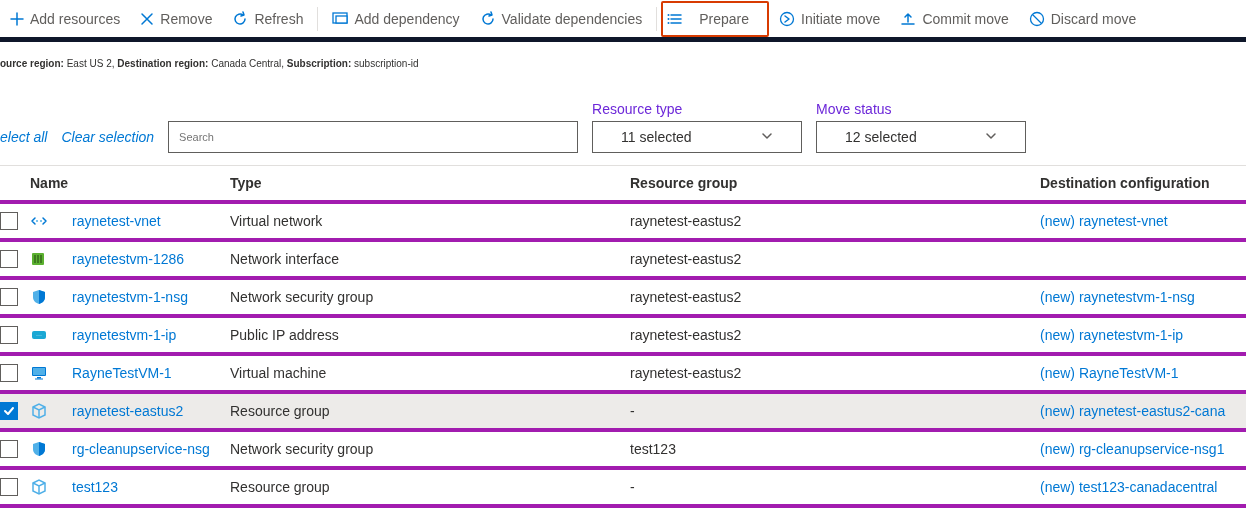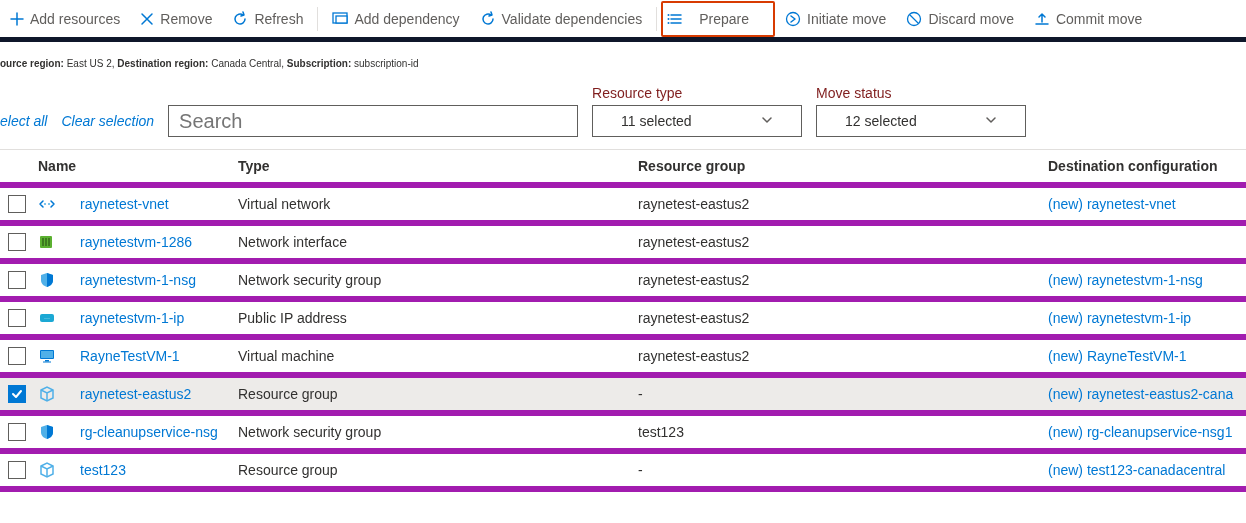--- a/index.html
+++ b/index.html
@@ -32,21 +32,21 @@
   .toolbar-btn .icon svg { display: block; }
   .toolbar-sep {
     width: 1px;
     height: 24px;
     background: #e1dfdd;
     margin: 0 4px;
   }
   .highlight-box {
     border: 2px solid #d83b01;
     border-radius: 2px;
-    padding: 2px 24px 2px 4px;
+    padding: 2px 18px 2px 4px;
     gap: 16px;
   }
   .info-bar {
     padding: 16px 0 10px 0;
     font-size: 10px;
   }
   .info-bar b { font-weight: 600; }
   .filter-row {
     display: flex;
     align-items: flex-end;
@@ -57,43 +57,43 @@
     color: #0078d4;
     cursor: pointer;
     padding-bottom: 8px;
     font-style: italic;
   }
   .search-box {
     width: 410px;
     height: 32px;
     border: 1px solid #605e5c;
     padding: 0 10px;
-    font-size: 20px;
+    font-size: 11px;
     color: #605e5c;
   }
   .dropdown-group { display: flex; flex-direction: column; gap: 4px; }
-  .dropdown-label { font-size: 14px; color: #7f1d1d; }
+  .dropdown-label { font-size: 14px; color: #6d28d9; margin-top: 16px; }
   .dropdown {
     width: 210px;
     height: 32px;
     border: 1px solid #605e5c;
     display: flex;
     align-items: center;
     justify-content: space-between;
     padding: 0 28px;
     cursor: pointer;
   }
   .table { width: 100%; border-top: 1px solid #e1dfdd; }
   .table-header, .table-row {
     display: grid;
     grid-template-columns: 30px 200px 400px 410px 1fr;
     align-items: center;
     height: 38px;
-    border-bottom: 6px solid #a21caf;
-    padding-left: 8px;
+    border-bottom: 4px solid #a21caf;
+    padding-left: 0;
   }
   .table-header { font-weight: 600; color: #323130; }
   .table-row.selected { background: #edebe9; }
   .checkbox-cell { display:flex; align-items:center; justify-content:flex-start; padding-left:0; }
   .chk {
     width: 18px; height: 18px;
     border: 1px solid #605e5c;
     background: #fff;
     display:flex;align-items:center;justify-content:center;
   }
@@ -172,33 +172,33 @@
         <svg width="16" height="16" viewBox="0 0 16 16">
           <circle cx="8" cy="8" r="6.5" stroke="#0078d4" stroke-width="1.3" fill="none"></circle>
           <path d="M6 5l4 3-4 3" stroke="#0078d4" stroke-width="1.5" fill="none" stroke-linecap="round" stroke-linejoin="round"></path>
         </svg>
       </span>
     <span>Initiate move</span>
   </div>
   <div class="toolbar-btn">
     <span class="icon">
         <svg width="16" height="16" viewBox="0 0 16 16">
+          <path d="M8 11V3M5 6l3-3 3 3M2 13h12" stroke="#0078d4" stroke-width="1.5" fill="none" stroke-linecap="round" stroke-linejoin="round"></path>
+        </svg>
+      </span>
+    <span>Commit move</span>
+  </div>
+  <div class="toolbar-btn">
+    <span class="icon">
+        <svg width="16" height="16" viewBox="0 0 16 16">
           <circle cx="8" cy="8" r="6.5" stroke="#0078d4" stroke-width="1.3" fill="none"></circle>
           <path d="M3.5 3.5l9 9" stroke="#0078d4" stroke-width="1.3"></path>
         </svg>
       </span>
     <span>Discard move</span>
-  </div>
-  <div class="toolbar-btn">
-    <span class="icon">
-        <svg width="16" height="16" viewBox="0 0 16 16">
-          <path d="M8 11V3M5 6l3-3 3 3M2 13h12" stroke="#0078d4" stroke-width="1.5" fill="none" stroke-linecap="round" stroke-linejoin="round"></path>
-        </svg>
-      </span>
-    <span>Commit move</span>
   </div>
 </div>
 
 <div class="info-bar">
   <b>ource region:</b>
   <span>East US 2,</span>
   <b>Destination region:</b>
   <span>Canada Central,</span>
   <b>Subscription:</b>
   <span>subscription-id</span>

